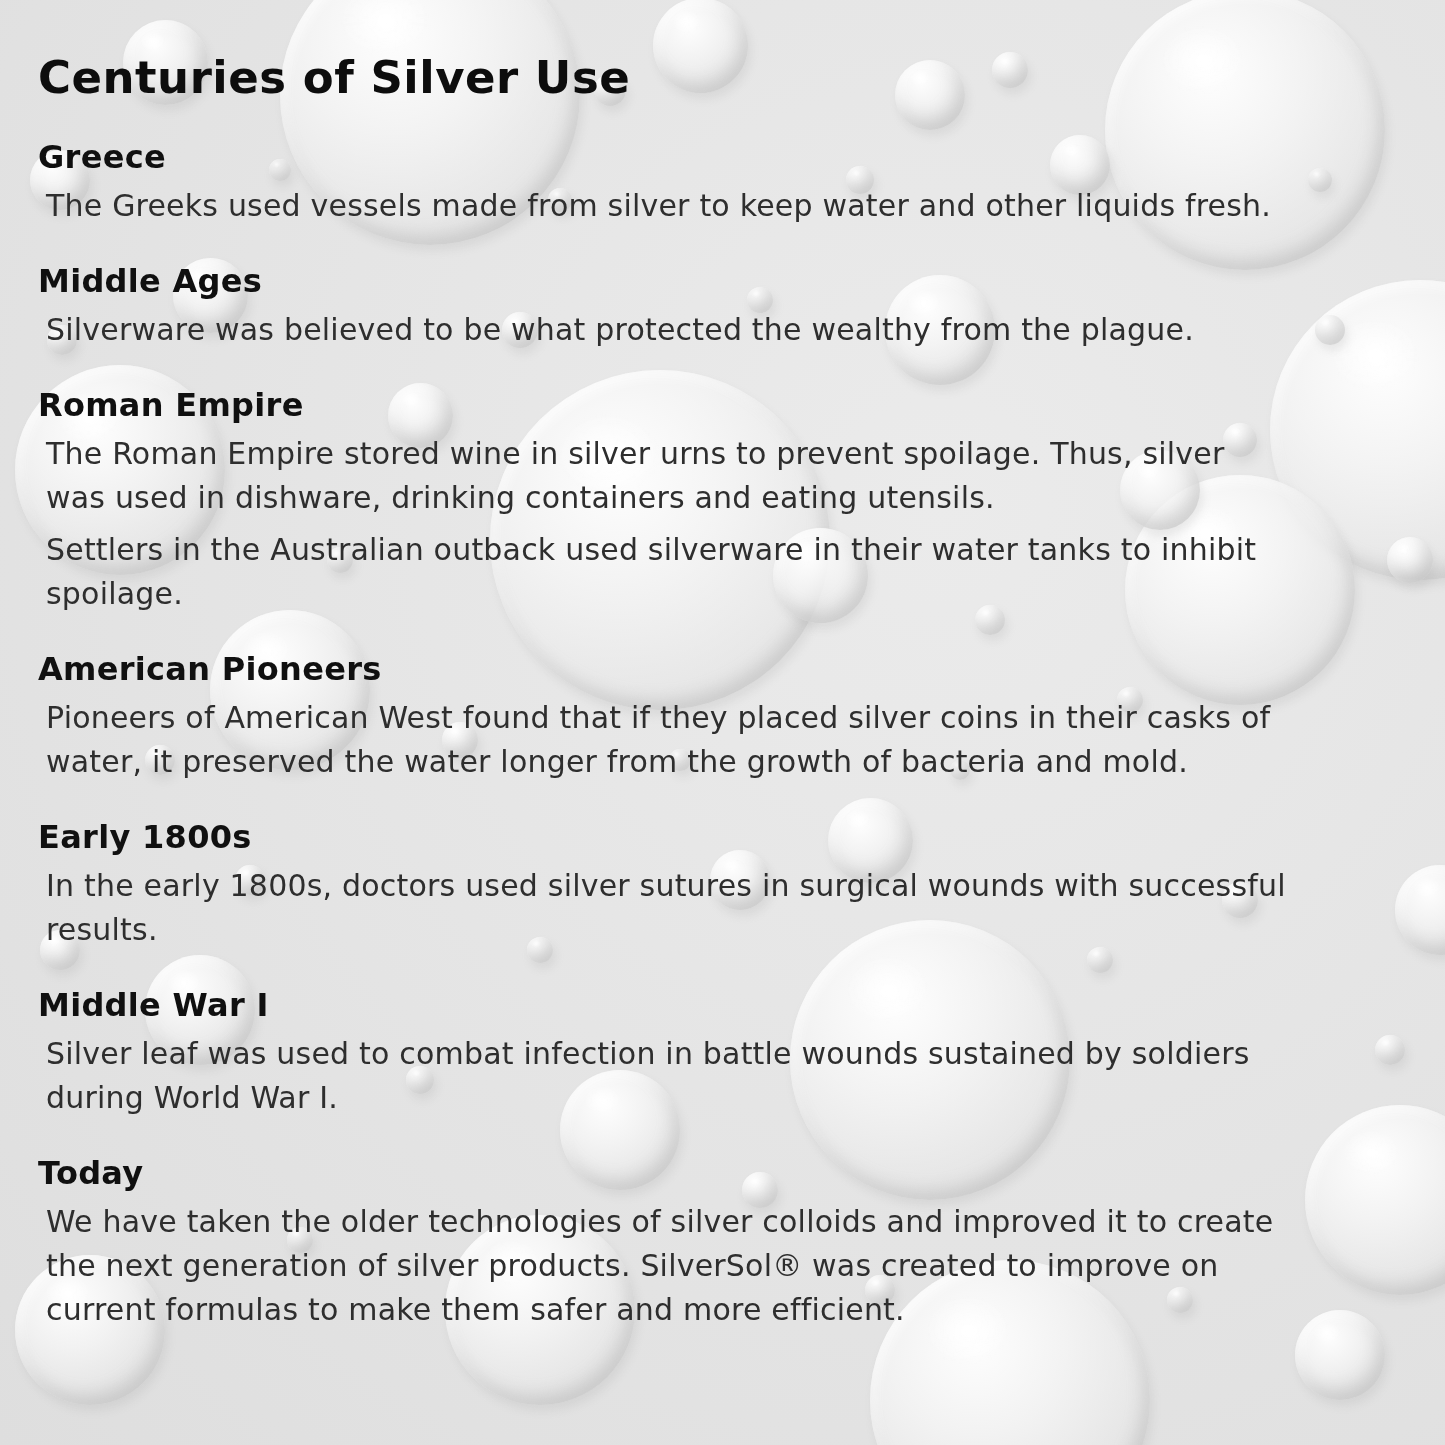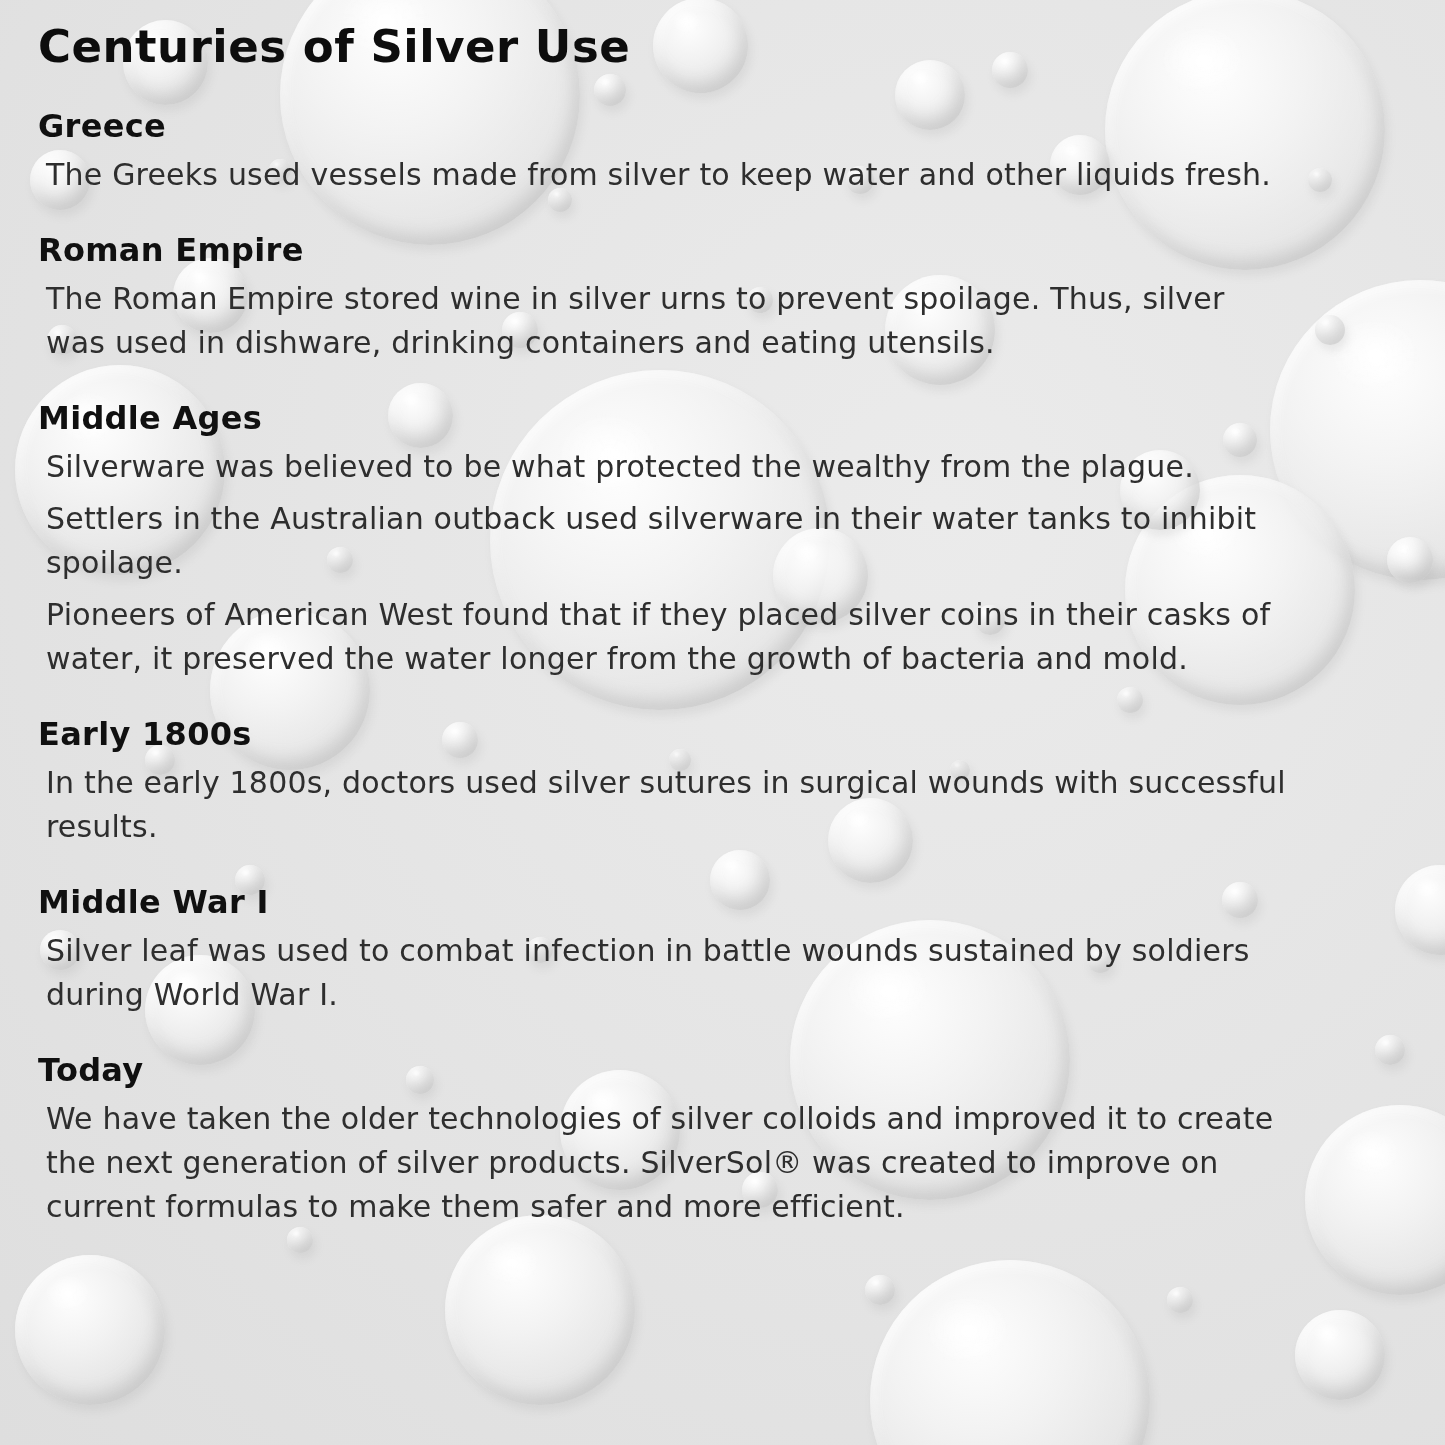--- a/index.html
+++ b/index.html
@@ -32,21 +32,21 @@
     left: 20%; top: 13%;
     width: 30%; height: 24%;
     border-radius: 50%;
     background: radial-gradient(rgba(255,255,255,0.95) 0%, rgba(255,255,255,0) 75%);
     filter: blur(1px);
   }
   .content {
     position: absolute;
     inset: 0;
     z-index: 1;
-    padding: 21px 38px 0 38px;
+    padding: 52px 38px 0 38px;
     box-sizing: border-box;
   }
   h1.title {
     margin: 0 0 14px 0;
     font-size: 45px;
     line-height: 52px;
     font-weight: bold;
     letter-spacing: 0.5px;
     color: #0d0d0d;
   }
@@ -135,36 +135,37 @@
     </div>
   <div class="content">
     <h1 class="title">Centuries of Silver Use</h1>
     <div id="sections">
   <section class="section">
     <h2 class="heading">Greece</h2>
     <p class="body">The Greeks used vessels made from silver to keep water and other liquids fresh.</p>
   </section>
 
   <section class="section">
+    <h2 class="heading">Middle Ages</h2>
+    <p class="body">Silverware was believed to be what protected the wealthy from the plague.</p>
+  </section>
+
+  <section class="section">
     <h2 class="heading">Roman Empire</h2>
     <p class="body">The Roman Empire stored wine in silver urns to prevent spoilage. Thus, silver
 was used in dishware, drinking containers and eating utensils.</p>
-  </section>
-
-  <section class="section">
-    <h2 class="heading">Middle Ages</h2>
-    <p class="body">Silverware was believed to be what protected the wealthy from the plague.</p>
   </section>
 
   <section class="section">
     <p class="body">Settlers in the Australian outback used silverware in their water tanks to inhibit
 spoilage.</p>
   </section>
 
   <section class="section">
+    <h2 class="heading">American Pioneers</h2>
     <p class="body">Pioneers of American West found that if they placed silver coins in their casks of
 water, it preserved the water longer from the growth of bacteria and mold.</p>
   </section>
 
   <section class="section">
     <h2 class="heading">Early 1800s</h2>
     <p class="body">In the early 1800s, doctors used silver sutures in surgical wounds with successful
 results.</p>
   </section>
 

